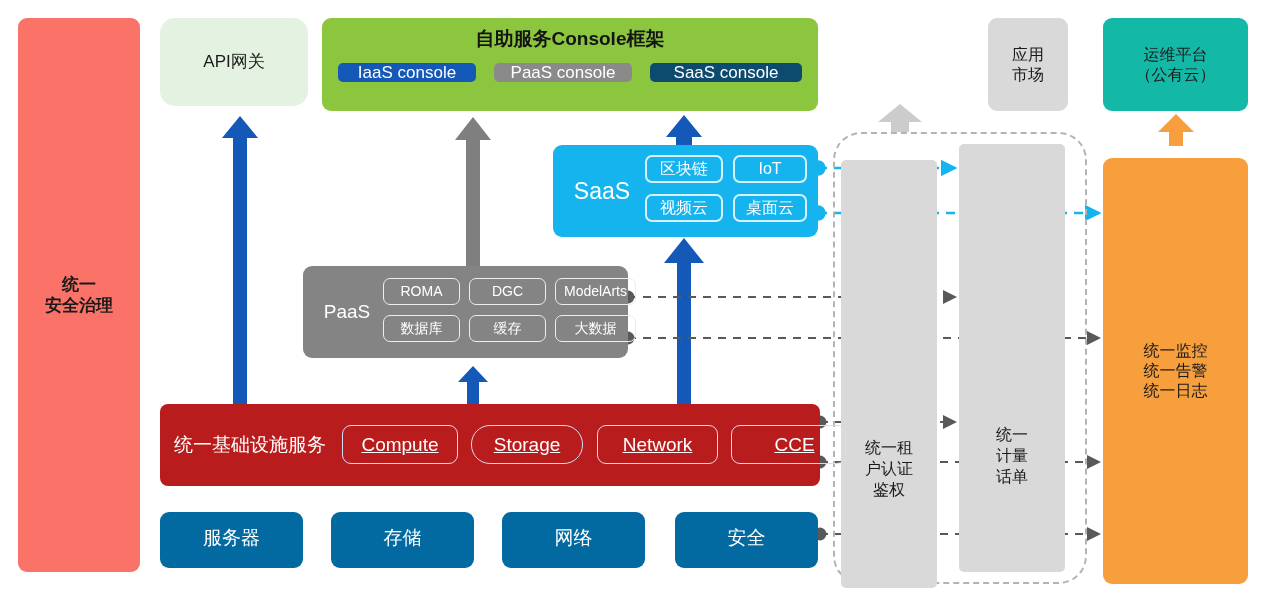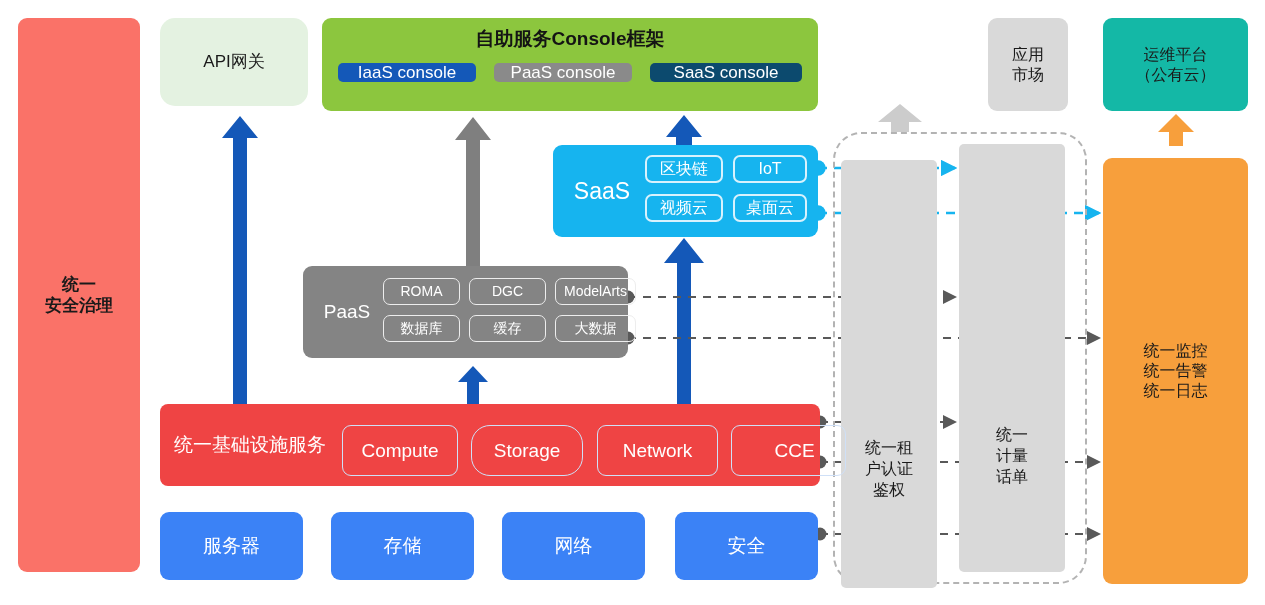--- a/index.html
+++ b/index.html
@@ -47,30 +47,30 @@
   .paas-word{position:absolute;left:8px;top:50%;transform:translateY(-50%);width:72px;text-align:center;color:#fff;font-size:19px;}
   .paas-chip{position:absolute;height:27px;border:1.6px solid #ededed;border-radius:7px;color:#fff;font-size:14px;display:flex;align-items:center;justify-content:center;box-sizing:border-box;}
   .p1{left:80px;top:12px;width:77px;}
   .p2{left:166px;top:12px;width:77px;}
   .p3{left:252px;top:12px;width:81px;}
   .p4{left:80px;top:49px;width:77px;}
   .p5{left:166px;top:49px;width:77px;}
   .p6{left:252px;top:49px;width:81px;}
 
   
-  .infra{left:160px;top:404px;width:660px;height:82px;background:#ef4444;border-radius:8px;display:block;}
+  .infra{left:160px;top:404px;width:660px;height:82px;background:#b91c1c;border-radius:8px;display:block;}
   .infra-word{position:absolute;left:14px;top:50%;transform:translateY(-50%);color:#fff;font-size:19px;}
-  .infra-chip{position:absolute;top:21px;height:51px;border:1.8px solid #cfe0f7;border-radius:9px;color:#fff;font-size:19px;display:flex;align-items:center;justify-content:center;box-sizing:border-box;}
+  .infra-chip{position:absolute;top:21px;height:39px;border:1.8px solid #cfe0f7;border-radius:9px;color:#fff;font-size:19px;display:flex;align-items:center;justify-content:center;box-sizing:border-box;text-decoration:underline;}
   .i1{left:182px;width:116px;}
   .i2{left:311px;width:112px;border-radius:19px;}
   .i3{left:437px;width:121px;}
   .i4{left:571px;width:115px;padding-left:12px;}
 
   
-  .bot{top:512px;height:68px;background:#3b82f6;border-radius:9px;color:#fff;font-size:19px;}
+  .bot{top:512px;height:56px;background:#0369a1;border-radius:9px;color:#fff;font-size:19px;font-family:Liberation Mono, monospace;}
   .b1{left:160px;width:143px;}
   .b2{left:331px;width:143px;}
   .b3{left:502px;width:143px;}
   .b4{left:675px;width:143px;}
 
   
   .arrow{position:absolute;}
   svg{display:block;overflow:visible;}
 </style>
 </head>

